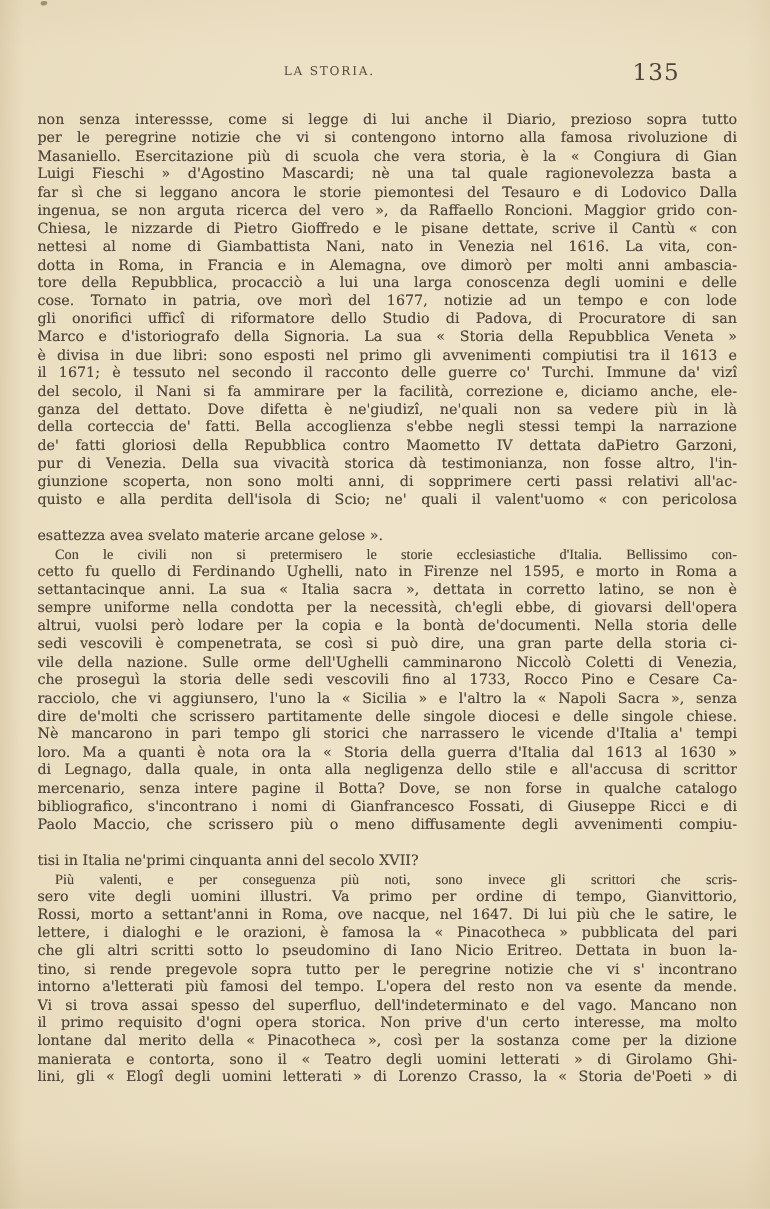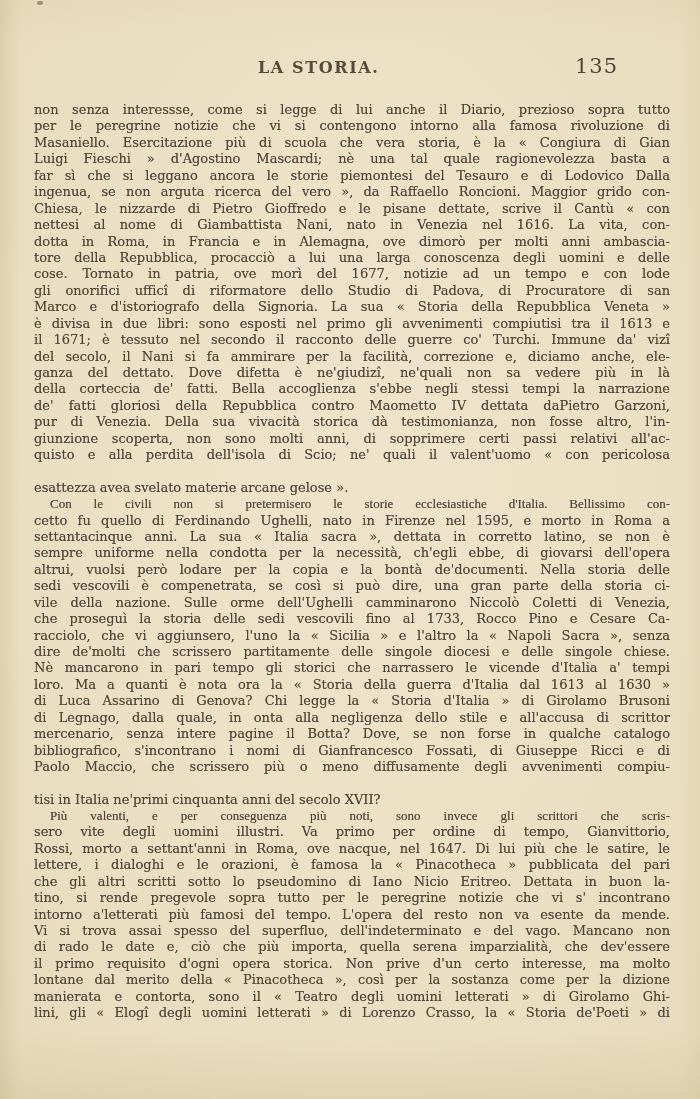--- a/index.html
+++ b/index.html
@@ -14,25 +14,24 @@
     font-family: "DejaVu Serif", "Liberation Serif", serif;
     background:
       linear-gradient(90deg, rgba(190,170,130,0.28) 0%, rgba(190,170,130,0.0) 3%, rgba(190,170,130,0.0) 97%, rgba(200,180,140,0.18) 100%),
       linear-gradient(180deg, rgba(200,180,140,0.10) 0%, rgba(200,180,140,0.0) 4%, rgba(200,180,140,0.0) 94%, rgba(190,170,130,0.22) 100%),
       radial-gradient(ellipse at 52% 42%, #efe4ca 0%, #ece0c4 55%, #e7dabb 100%);
   }
   .header-title {
     position: absolute;
     top: 58px;
     left: 258px;
-    font-size: 16px;
+    font-size: 11px;
     letter-spacing: 1.6px;
     color: #55493c;
     white-space: nowrap;
-    font-weight: bold;
   }
   .header-pagenum {
     position: absolute;
     top: 54px;
     left: 575px;
     font-size: 21px;
     letter-spacing: 1px;
     color: #4e443a;
   }
   .body-text {
@@ -108,33 +107,31 @@
       <div class="text-line">settantacinque anni. La sua « Italia sacra », dettata in corretto latino, se non è</div>
       <div class="text-line">sempre uniforme nella condotta per la necessità, ch'egli ebbe, di giovarsi dell'opera</div>
       <div class="text-line">altrui, vuolsi però lodare per la copia e la bontà de'documenti. Nella storia delle</div>
       <div class="text-line">sedi vescovili è compenetrata, se così si può dire, una gran parte della storia ci-</div>
       <div class="text-line">vile della nazione. Sulle orme dell'Ughelli camminarono Niccolò Coletti di Venezia,</div>
       <div class="text-line">che proseguì la storia delle sedi vescovili fino al 1733, Rocco Pino e Cesare Ca-</div>
       <div class="text-line">racciolo, che vi aggiunsero, l'uno la « Sicilia » e l'altro la « Napoli Sacra », senza</div>
       <div class="text-line">dire de'molti che scrissero partitamente delle singole diocesi e delle singole chiese.</div>
       <div class="text-line">Nè mancarono in pari tempo gli storici che narrassero le vicende d'Italia a' tempi</div>
       <div class="text-line">loro. Ma a quanti è nota ora la « Storia della guerra d'Italia dal 1613 al 1630 »</div>
-      <div class="text-line">di Luca Assarino di Genova? Chi legge la « Storia d'Italia » di Girolamo Brusoni</div>
       <div class="text-line">di Legnago, dalla quale, in onta alla negligenza dello stile e all'accusa di scrittor</div>
       <div class="text-line">mercenario, senza intere pagine il Botta? Dove, se non forse in qualche catalogo</div>
       <div class="text-line">bibliografico, s'incontrano i nomi di Gianfrancesco Fossati, di Giuseppe Ricci e di</div>
       <div class="text-line">Paolo Maccio, che scrissero più o meno diffusamente degli avvenimenti compiu-</div>
       <div class="text-line para-end">tisi in Italia ne'primi cinquanta anni del secolo XVII?</div>
       <div class="text-line indent">Più valenti, e per conseguenza più noti, sono invece gli scrittori che scris-</div>
       <div class="text-line">sero vite degli uomini illustri. Va primo per ordine di tempo, Gianvittorio,</div>
       <div class="text-line">Rossi, morto a settant'anni in Roma, ove nacque, nel 1647. Di lui più che le satire, le</div>
       <div class="text-line">lettere, i dialoghi e le orazioni, è famosa la « Pinacotheca » pubblicata del pari</div>
       <div class="text-line">che gli altri scritti sotto lo pseudomino di Iano Nicio Eritreo. Dettata in buon la-</div>
       <div class="text-line">tino, si rende pregevole sopra tutto per le peregrine notizie che vi s' incontrano</div>
       <div class="text-line">intorno a'letterati più famosi del tempo. L'opera del resto non va esente da mende.</div>
       <div class="text-line">Vi si trova assai spesso del superfluo, dell'indeterminato e del vago. Mancano non</div>
-      <div class="text-line">di rado le date e, ciò che più importa, quella serena imparzialità, che dev'essere</div>
       <div class="text-line">il primo requisito d'ogni opera storica. Non prive d'un certo interesse, ma molto</div>
       <div class="text-line">lontane dal merito della « Pinacotheca », così per la sostanza come per la dizione</div>
       <div class="text-line">manierata e contorta, sono il « Teatro degli uomini letterati » di Girolamo Ghi-</div>
       <div class="text-line">lini, gli « Elogî degli uomini letterati » di Lorenzo Crasso, la « Storia de'Poeti » di</div>
     </div>
 </div>
 
 </body></html>

